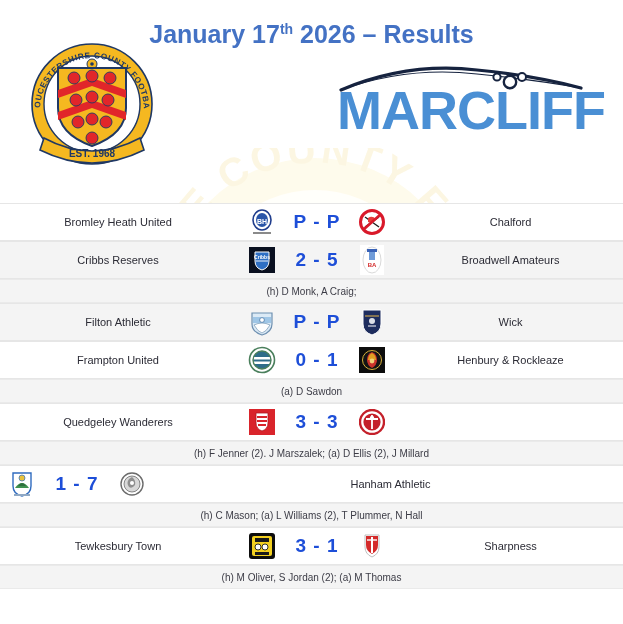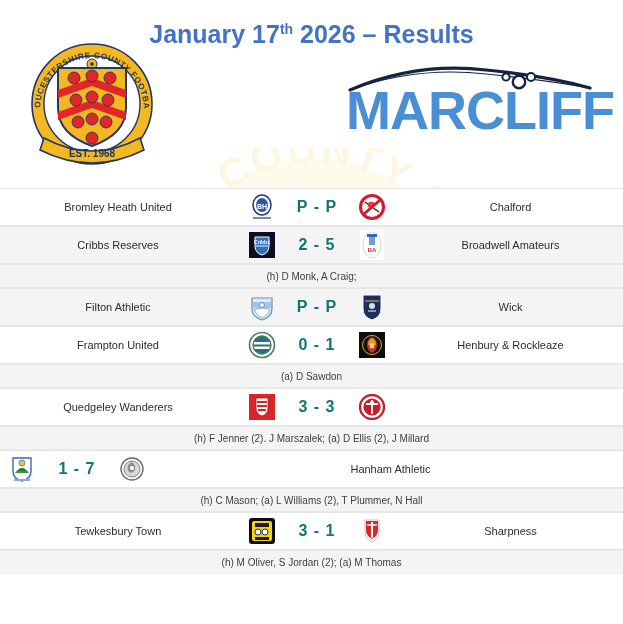--- a/index.html
+++ b/index.html
@@ -24,21 +24,21 @@
     height: 160px;
     width: 100%;
   }
   .gcfl-logo {
     position: absolute;
     left: 22px; top: 14px;
     width: 140px; height: 140px;
   }
   .marcliff-logo {
     position: absolute;
-    left: 346px; top: 36px;
+    left: 337px; top: 36px;
     width: 248px; height: 86px;
   }
   .marcliff-swoosh { position:absolute; left:0; top:0; width:248px; height:40px; }
   .marcliff-word {
     position: absolute;
     left: 0; top: 22px;
     width: 248px;
     font-family: "Liberation Sans", sans-serif;
     font-weight: bold;
     font-size: 54px;
@@ -75,21 +75,21 @@
     letter-spacing: 0px;
     white-space: nowrap;
   }
   .title sup { font-size: 14px; vertical-align: super; }
 
   
   .results {
     position: relative;
     z-index: 3;
     width: 623px;
-    margin-top: 8px;
+    margin-top: 23px;
     border-collapse: collapse;
   }
   .match-row {
     display: flex;
     align-items: center;
     height: 38px;
     width: 623px;
     border-top: 1px solid #e6e6e6;
     border-bottom: 1px solid #e6e6e6;
     background: #ffffff;
@@ -124,23 +124,23 @@
   .home-badge, .away-badge {
     flex: 0 0 44px;
     display: flex;
     align-items: center;
     justify-content: center;
     height: 34px;
   }
   .score {
     flex: 0 0 66px;
     text-align: center;
-    font-size: 16px;
+    font-size: 19px;
     font-weight: bold;
-    color: #0f766e;
+    color: #1d4ed8;
     letter-spacing: 1px;
     white-space: nowrap;
   }
   .away-name {
     flex: 1 1 auto;
     text-align: center;
     font-size: 11px;
     color: #2b2b35;
     padding-left: 4px;
     white-space: nowrap;

